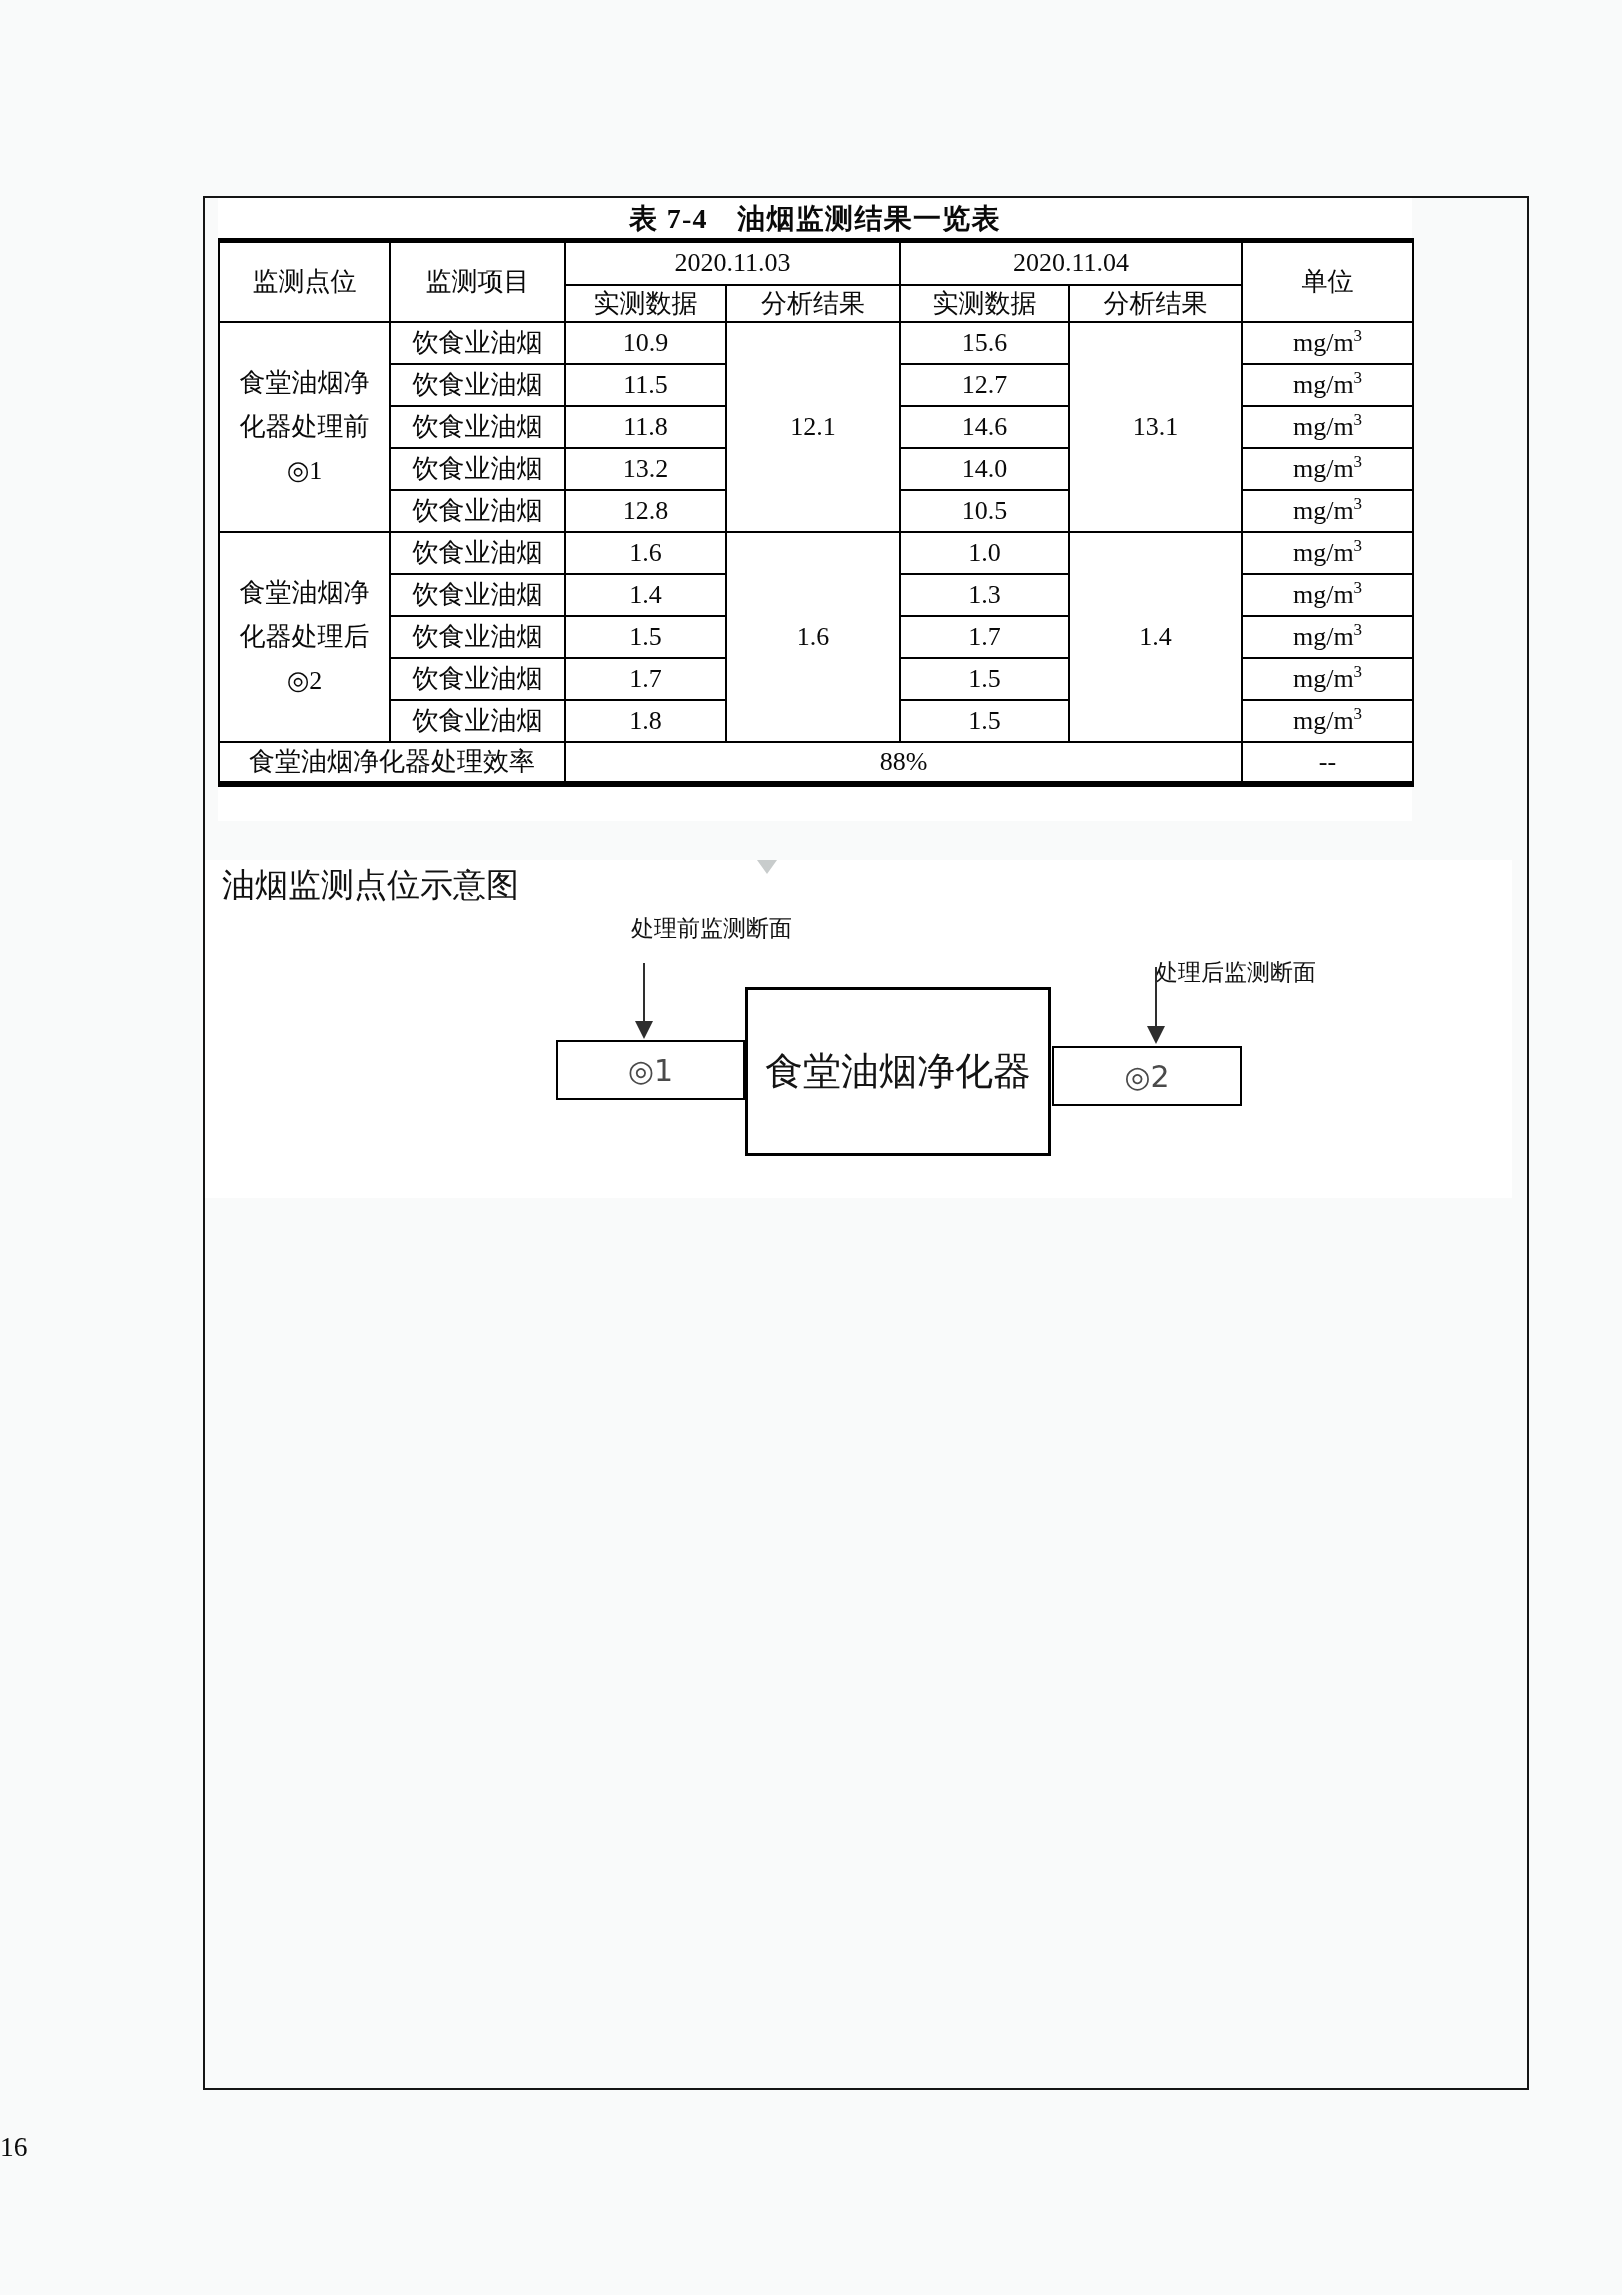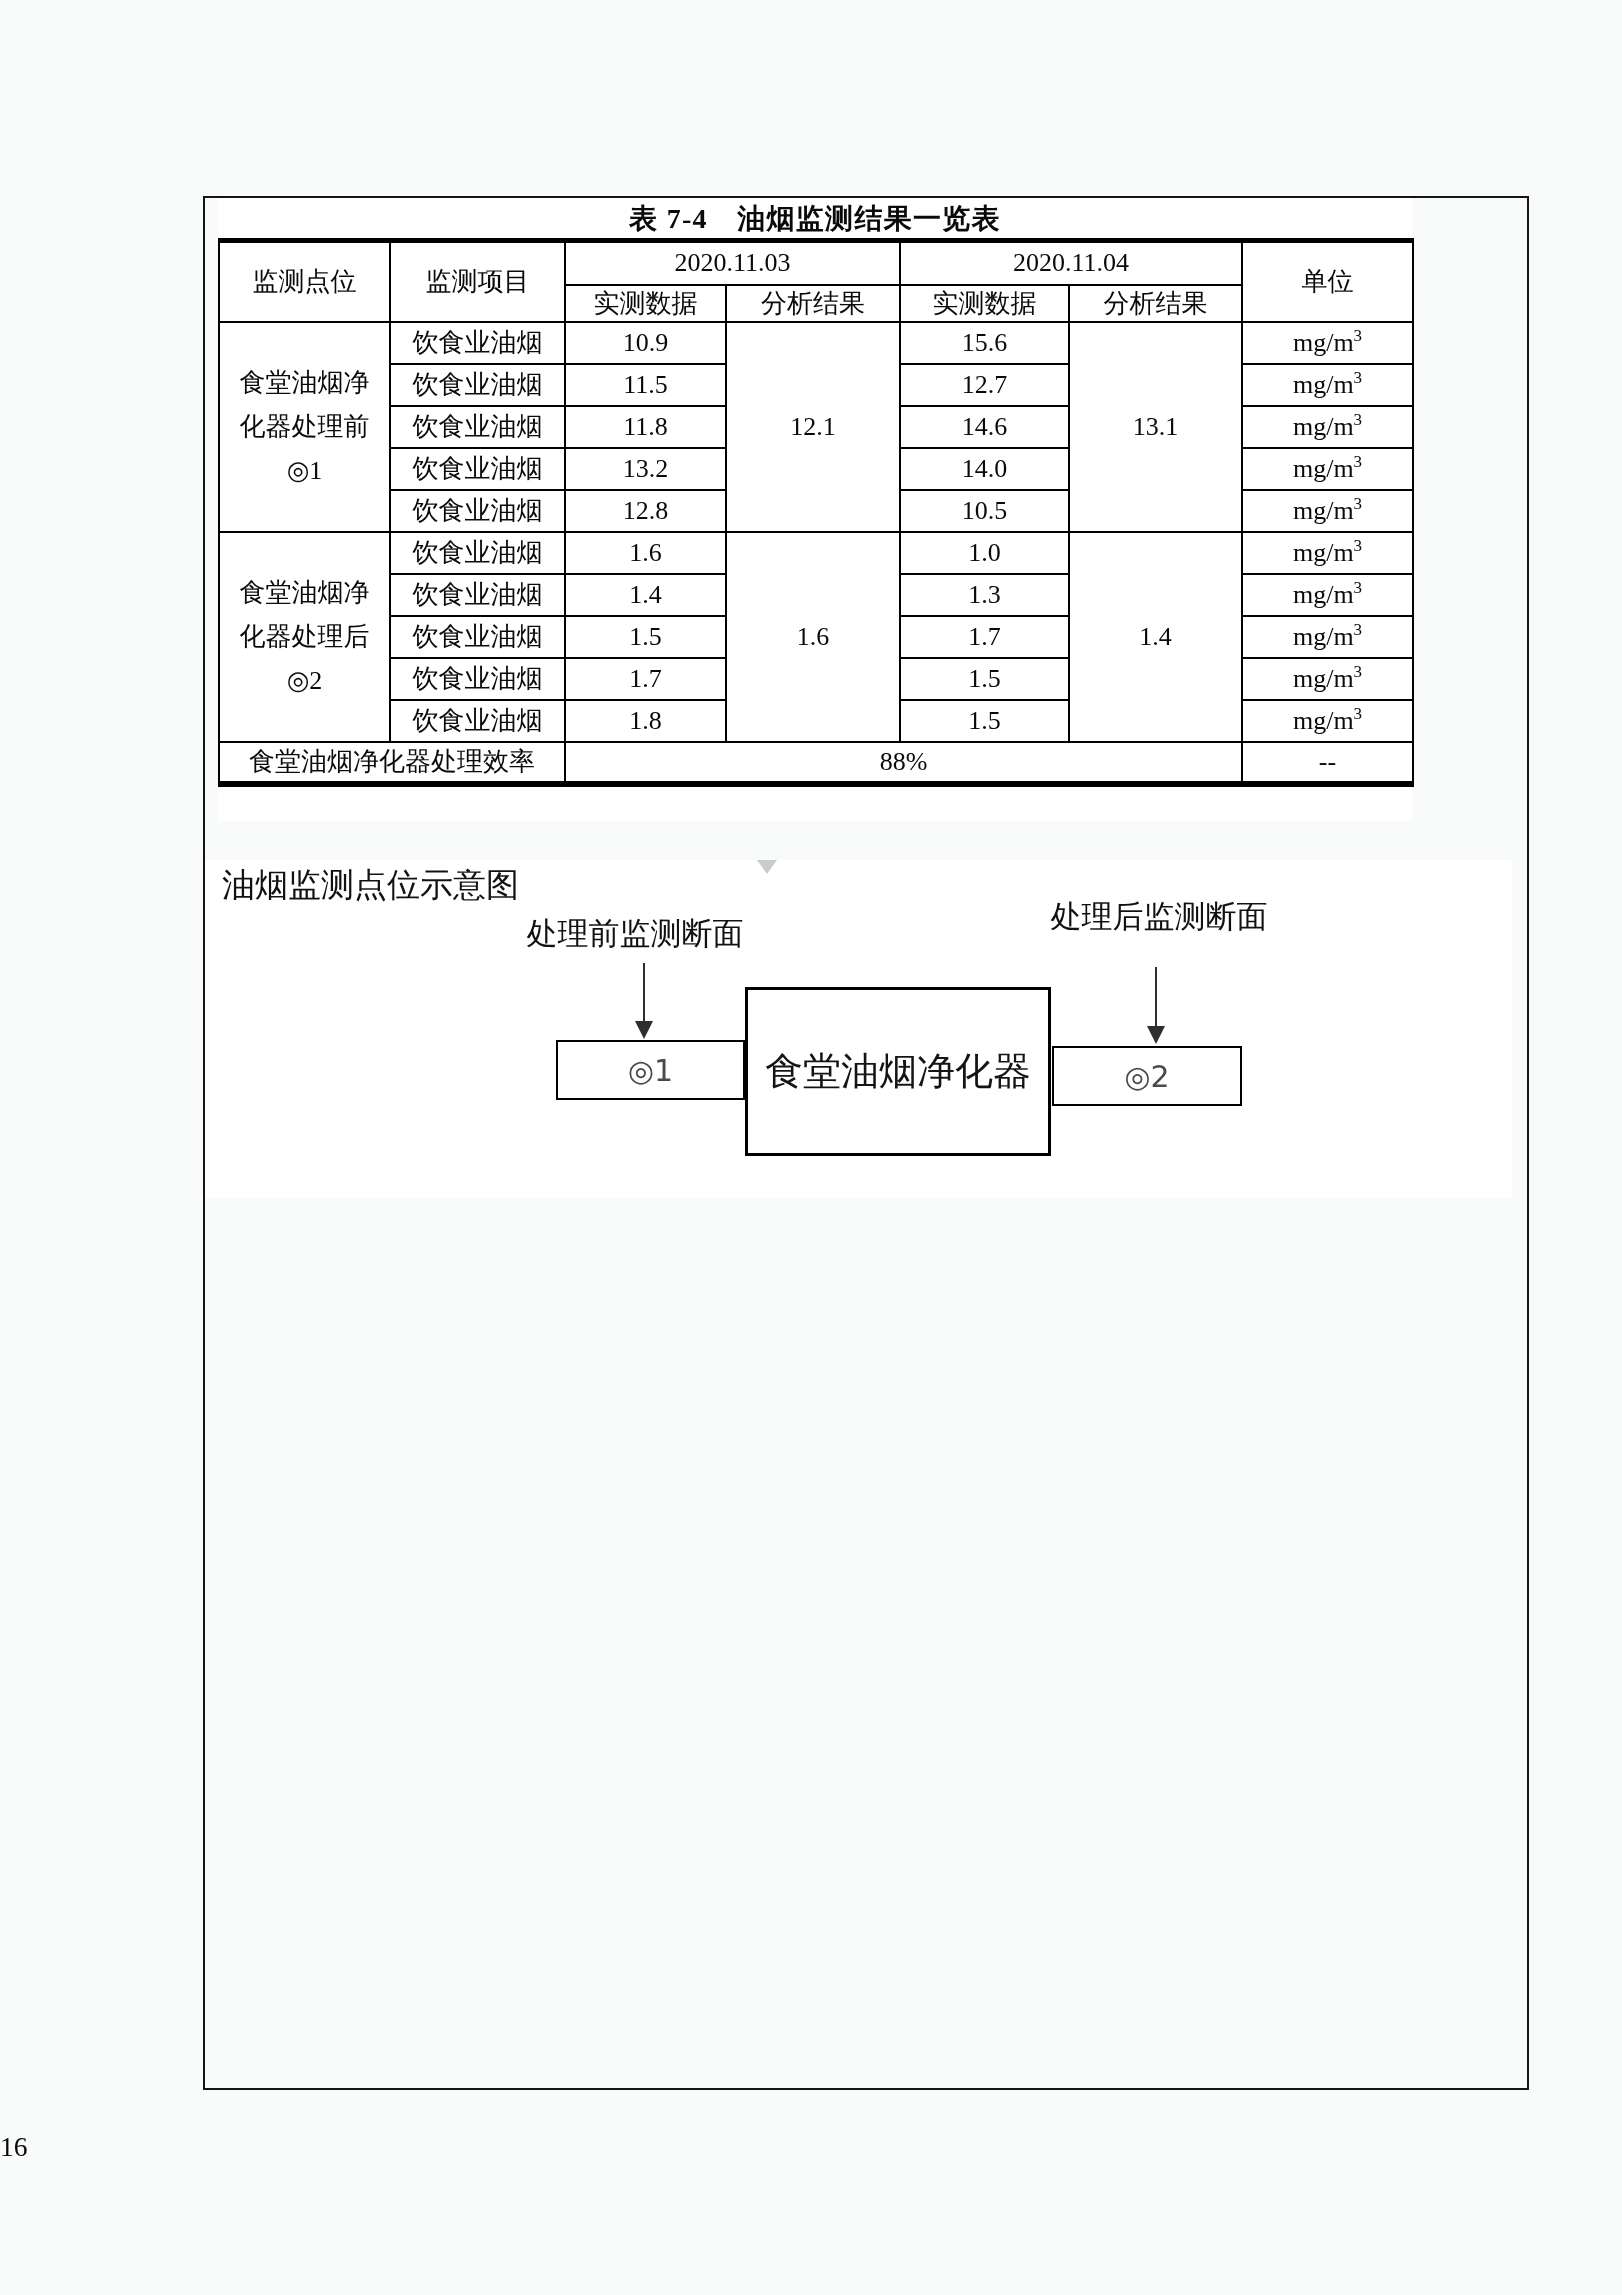--- a/index.html
+++ b/index.html
@@ -59,26 +59,26 @@
     font-size:33px; color:#111;
   }
   .collapse-tri {
     position:absolute; left:757px; top:860px;
     width:0; height:0;
     border-left:10.5px solid transparent;
     border-right:10.5px solid transparent;
     border-top:14.4px solid #c8cccc;
   }
   .diag-label {
-    position:absolute; width:314px; text-align:center;
+    position:absolute; width:314px; text-align:right;
     font-family:"DejaVu Sans","Liberation Sans",sans-serif;
-    font-size:31px; color:#111;
+    font-size:23px; color:#111;
   }
   .diag-label.before { left:478px; top:913px; }
-  .diag-label.after  { left:1002px; top:896px; }
+  .diag-label.after  { left:1002px; top:957px; }
   .arrow-line { position:absolute; width:2px; background:#2e2e2e; }
   .arrow-line.a1 { left:643px;  top:963px; height:59px; }
   .arrow-line.a2 { left:1155px; top:967px; height:60px; }
   .arrow-head {
     position:absolute; width:0; height:0;
     border-left:9.2px solid transparent;
     border-right:9.2px solid transparent;
     border-top:18.3px solid #2e2e2e;
   }
   .arrow-head.a1 { left:635px;  top:1021px; }

